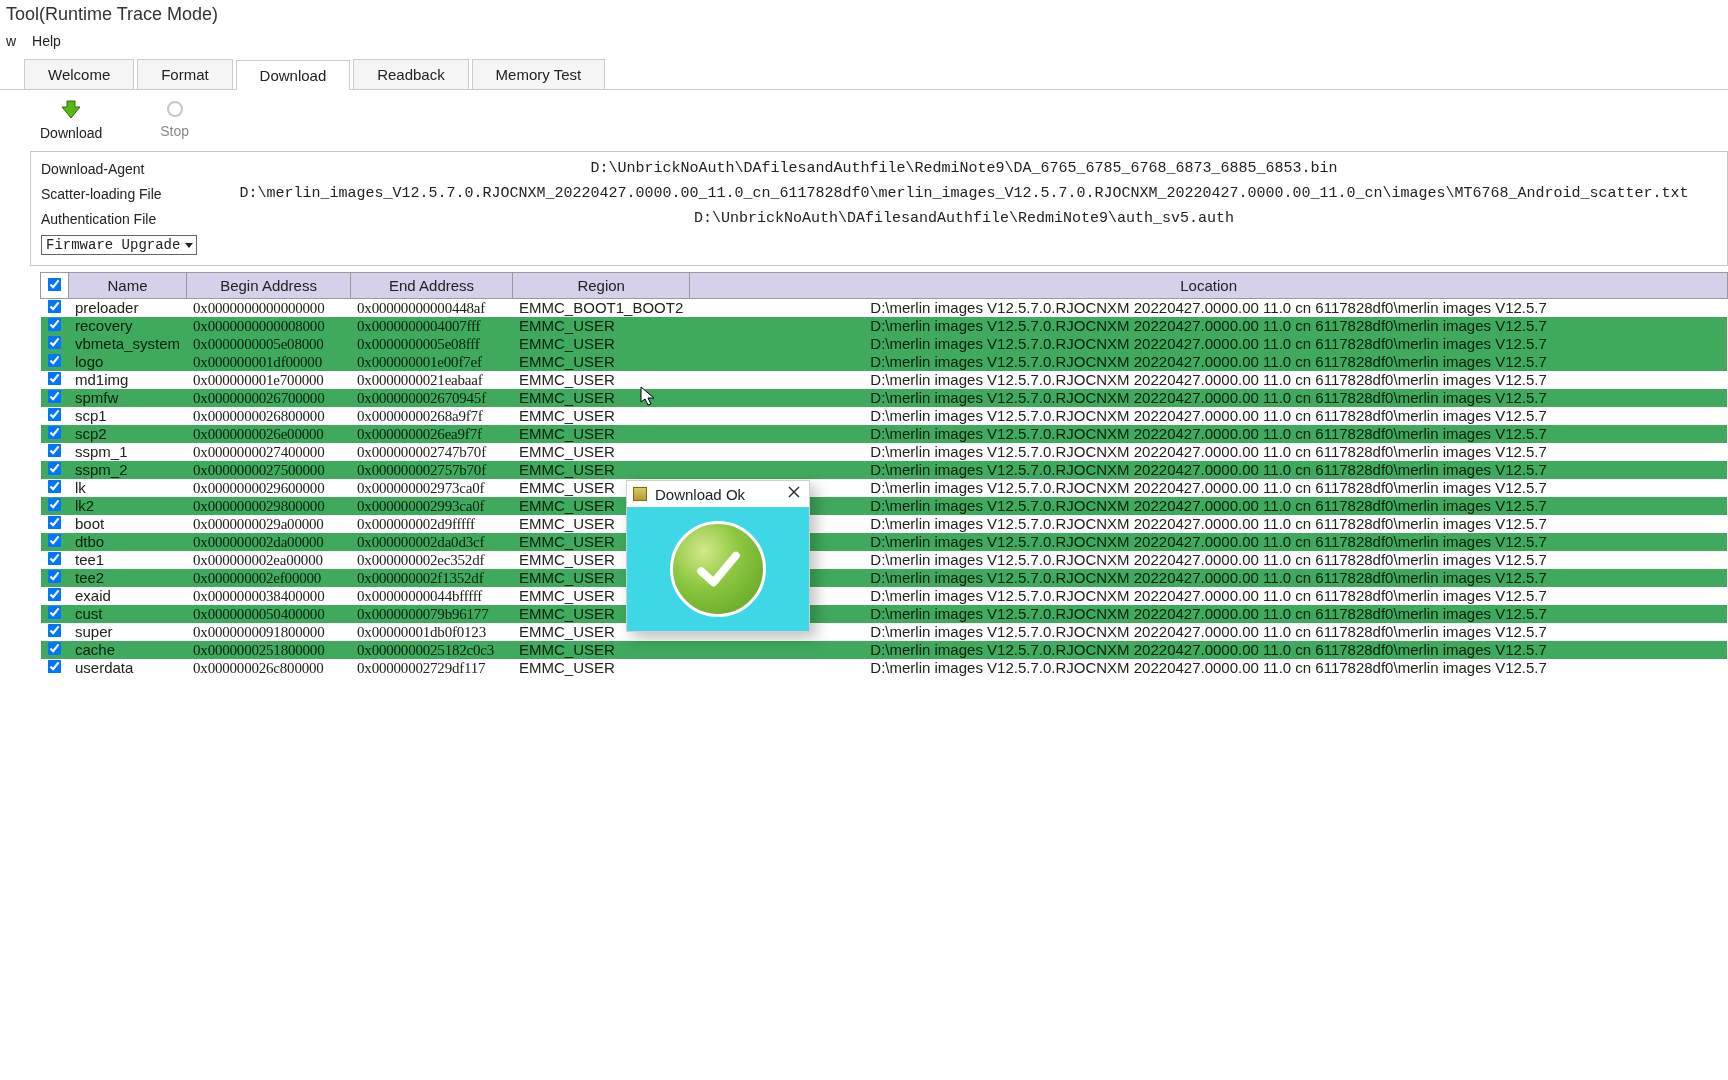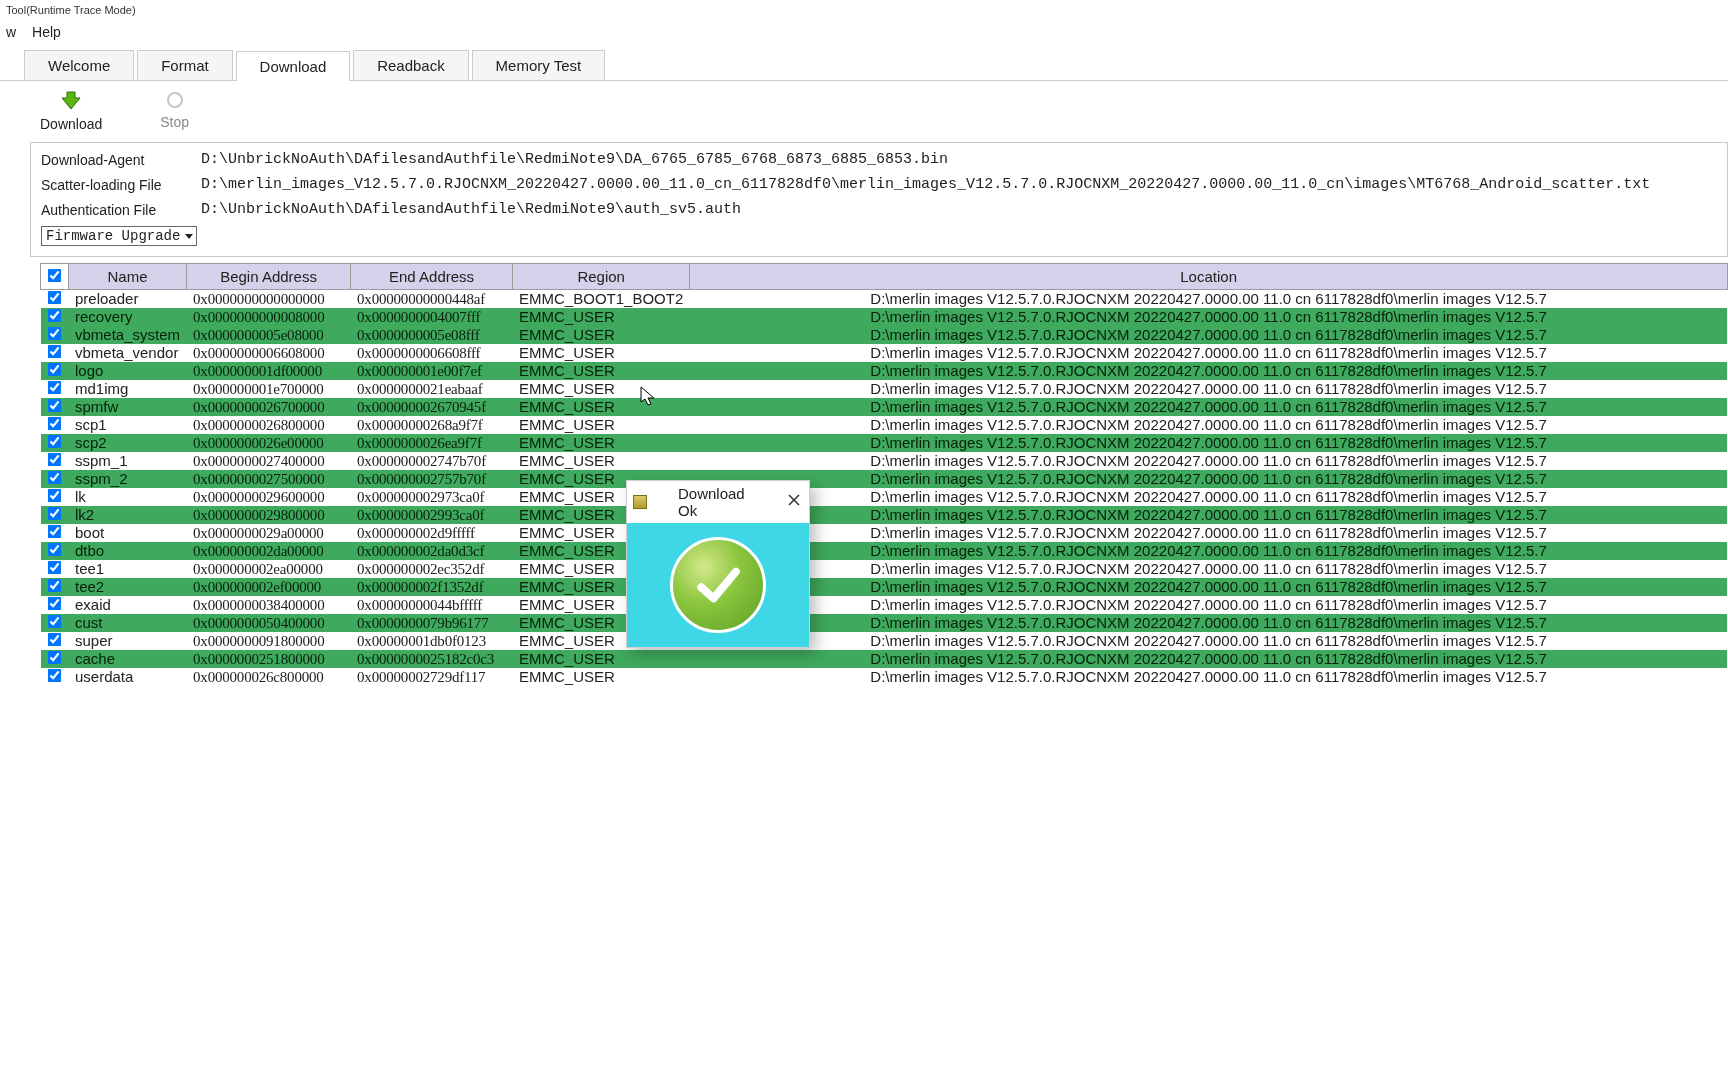--- a/index.html
+++ b/index.html
@@ -8,21 +8,21 @@
     font-size: 14px;
     background: #fff;
     color: #222;
     width: 1728px;
     height: 1080px;
     overflow: hidden;
     position: relative;
   }
   .titlebar {
     padding: 4px 6px;
-    font-size: 11px;
+    font-size: 18px;
     color: #333;
   }
   .menubar {
     padding: 4px 6px;
   }
   .menubar span { margin-right: 12px; cursor: default; }
   .tabs {
     border-bottom: 1px solid #ccc;
     padding-left: 24px;
     margin-top: 6px;
@@ -62,20 +62,21 @@
   }
   .form-row { margin-bottom: 8px; display: flex; align-items: center; }
   .form-row .label { width: 156px; font-size: 14px; }
   .form-row .value {
     flex: 1;
     font-family: "Courier New", monospace;
     font-size: 15px;
     white-space: nowrap;
     overflow: hidden;
     padding-left: 4px;
+    text-align: center;
   }
   .mode-select {
     border: 1px solid #666;
     padding: 1px 16px 1px 4px;
     font-family: "Courier New", monospace;
     font-size: 14px;
     position: relative;
     display: inline-block;
   }
   .mode-select::after {
@@ -127,21 +128,20 @@
     width: 184px;
     background: #fff;
     border: 1px solid #cfcfcf;
     box-shadow: 6px 6px 14px rgba(0,0,0,0.25);
     z-index: 30;
   }
   .popup-title {
     display: flex; align-items: center;
     padding: 4px 6px;
     font-size: 15px;
-    gap: 23px;
   }
   .popup-title .ico {
     width: 14px; height: 14px;
     background: linear-gradient(#d9c96b,#b59b29);
     border: 1px solid #7a6a18;
     margin-right: 8px;
   }
   .popup-title .txt { flex: 1; }
   .popup-title .close {
     width: 18px; height: 18px;
@@ -249,28 +249,20 @@
         <td class="loc-col">D:\merlin images V12.5.7.0.RJOCNXM 20220427.0000.00 11.0 cn 6117828df0\merlin images V12.5.7</td>
       </tr>
       <tr class="green">
         <td class="chk-col"><input type="checkbox" checked="" style=""></td>
         <td>vbmeta_system</td>
         <td class="mono">0x0000000005e08000</td>
         <td class="mono">0x0000000005e08fff</td>
         <td>EMMC_USER</td>
         <td class="loc-col">D:\merlin images V12.5.7.0.RJOCNXM 20220427.0000.00 11.0 cn 6117828df0\merlin images V12.5.7</td>
       </tr>
-      <tr class="white">
-        <td class="chk-col"><input type="checkbox" checked="" style=""></td>
-        <td>vbmeta_vendor</td>
-        <td class="mono">0x0000000006608000</td>
-        <td class="mono">0x0000000006608fff</td>
-        <td>EMMC_USER</td>
-        <td class="loc-col">D:\merlin images V12.5.7.0.RJOCNXM 20220427.0000.00 11.0 cn 6117828df0\merlin images V12.5.7</td>
-      </tr>
       <tr class="green">
         <td class="chk-col"><input type="checkbox" checked="" style=""></td>
         <td>logo</td>
         <td class="mono">0x000000001df00000</td>
         <td class="mono">0x000000001e00f7ef</td>
         <td>EMMC_USER</td>
         <td class="loc-col">D:\merlin images V12.5.7.0.RJOCNXM 20220427.0000.00 11.0 cn 6117828df0\merlin images V12.5.7</td>
       </tr>
       <tr class="white">
         <td class="chk-col"><input type="checkbox" checked="" style=""></td>

